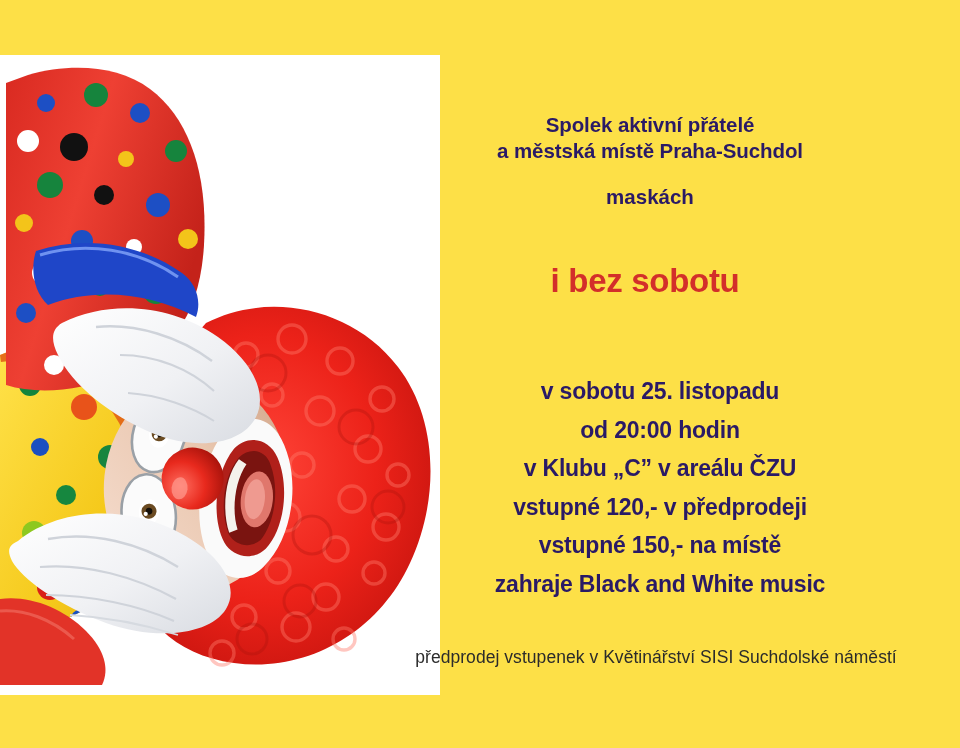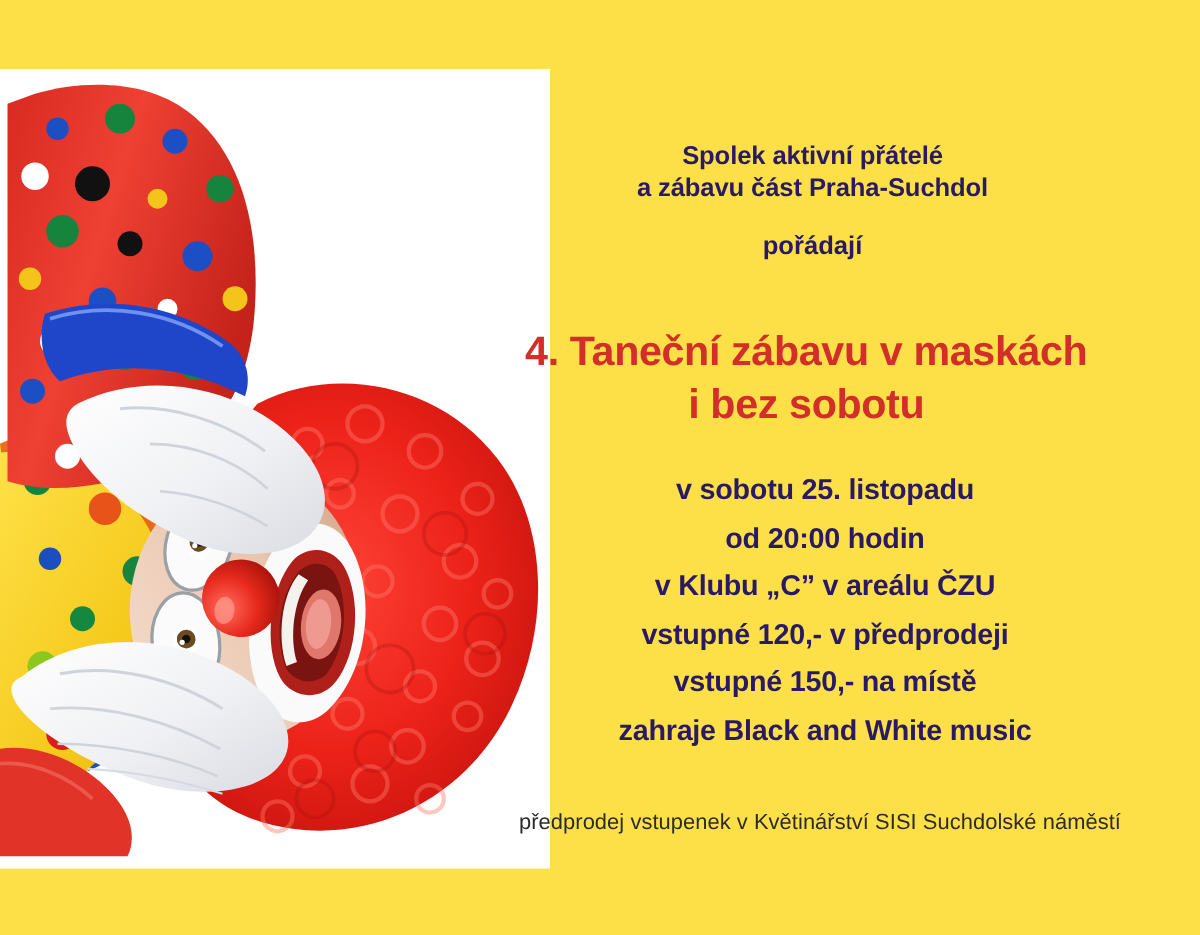--- a/index.html
+++ b/index.html
@@ -300,27 +300,26 @@
         <path d="M0 556 C24 554 52 564 74 584" stroke="#f06a5c" stroke-width="3" fill="none" opacity="0.7"></path>
       </g>
 
     </svg>
   </div>
 
   <div class="text-col">
 
     <div class="org-block">
       <div class="org-line">Spolek aktivní přátelé</div>
-      <div class="org-line">a zábavu část Praha-Suchdol</div>
+      <div class="org-line">a městská místě Praha-Suchdol</div>
     </div>
 
-    <div class="org-verb">pořádají</div>
+    <div class="org-verb">maskách</div>
 
     <div class="title-block">
-      <div class="title-line">4. Taneční zábavu v maskách</div>
       <div class="title-line">i bez sobotu</div>
     </div>
 
     <div class="details-block">
       <div class="detail-line">v sobotu 25. listopadu</div>
       <div class="detail-line">od 20:00 hodin</div>
       <div class="detail-line">v Klubu „C” v areálu ČZU</div>
       <div class="detail-line">vstupné 120,- v předprodeji</div>
       <div class="detail-line">vstupné 150,- na místě</div>
       <div class="detail-line">zahraje Black and White music</div>

